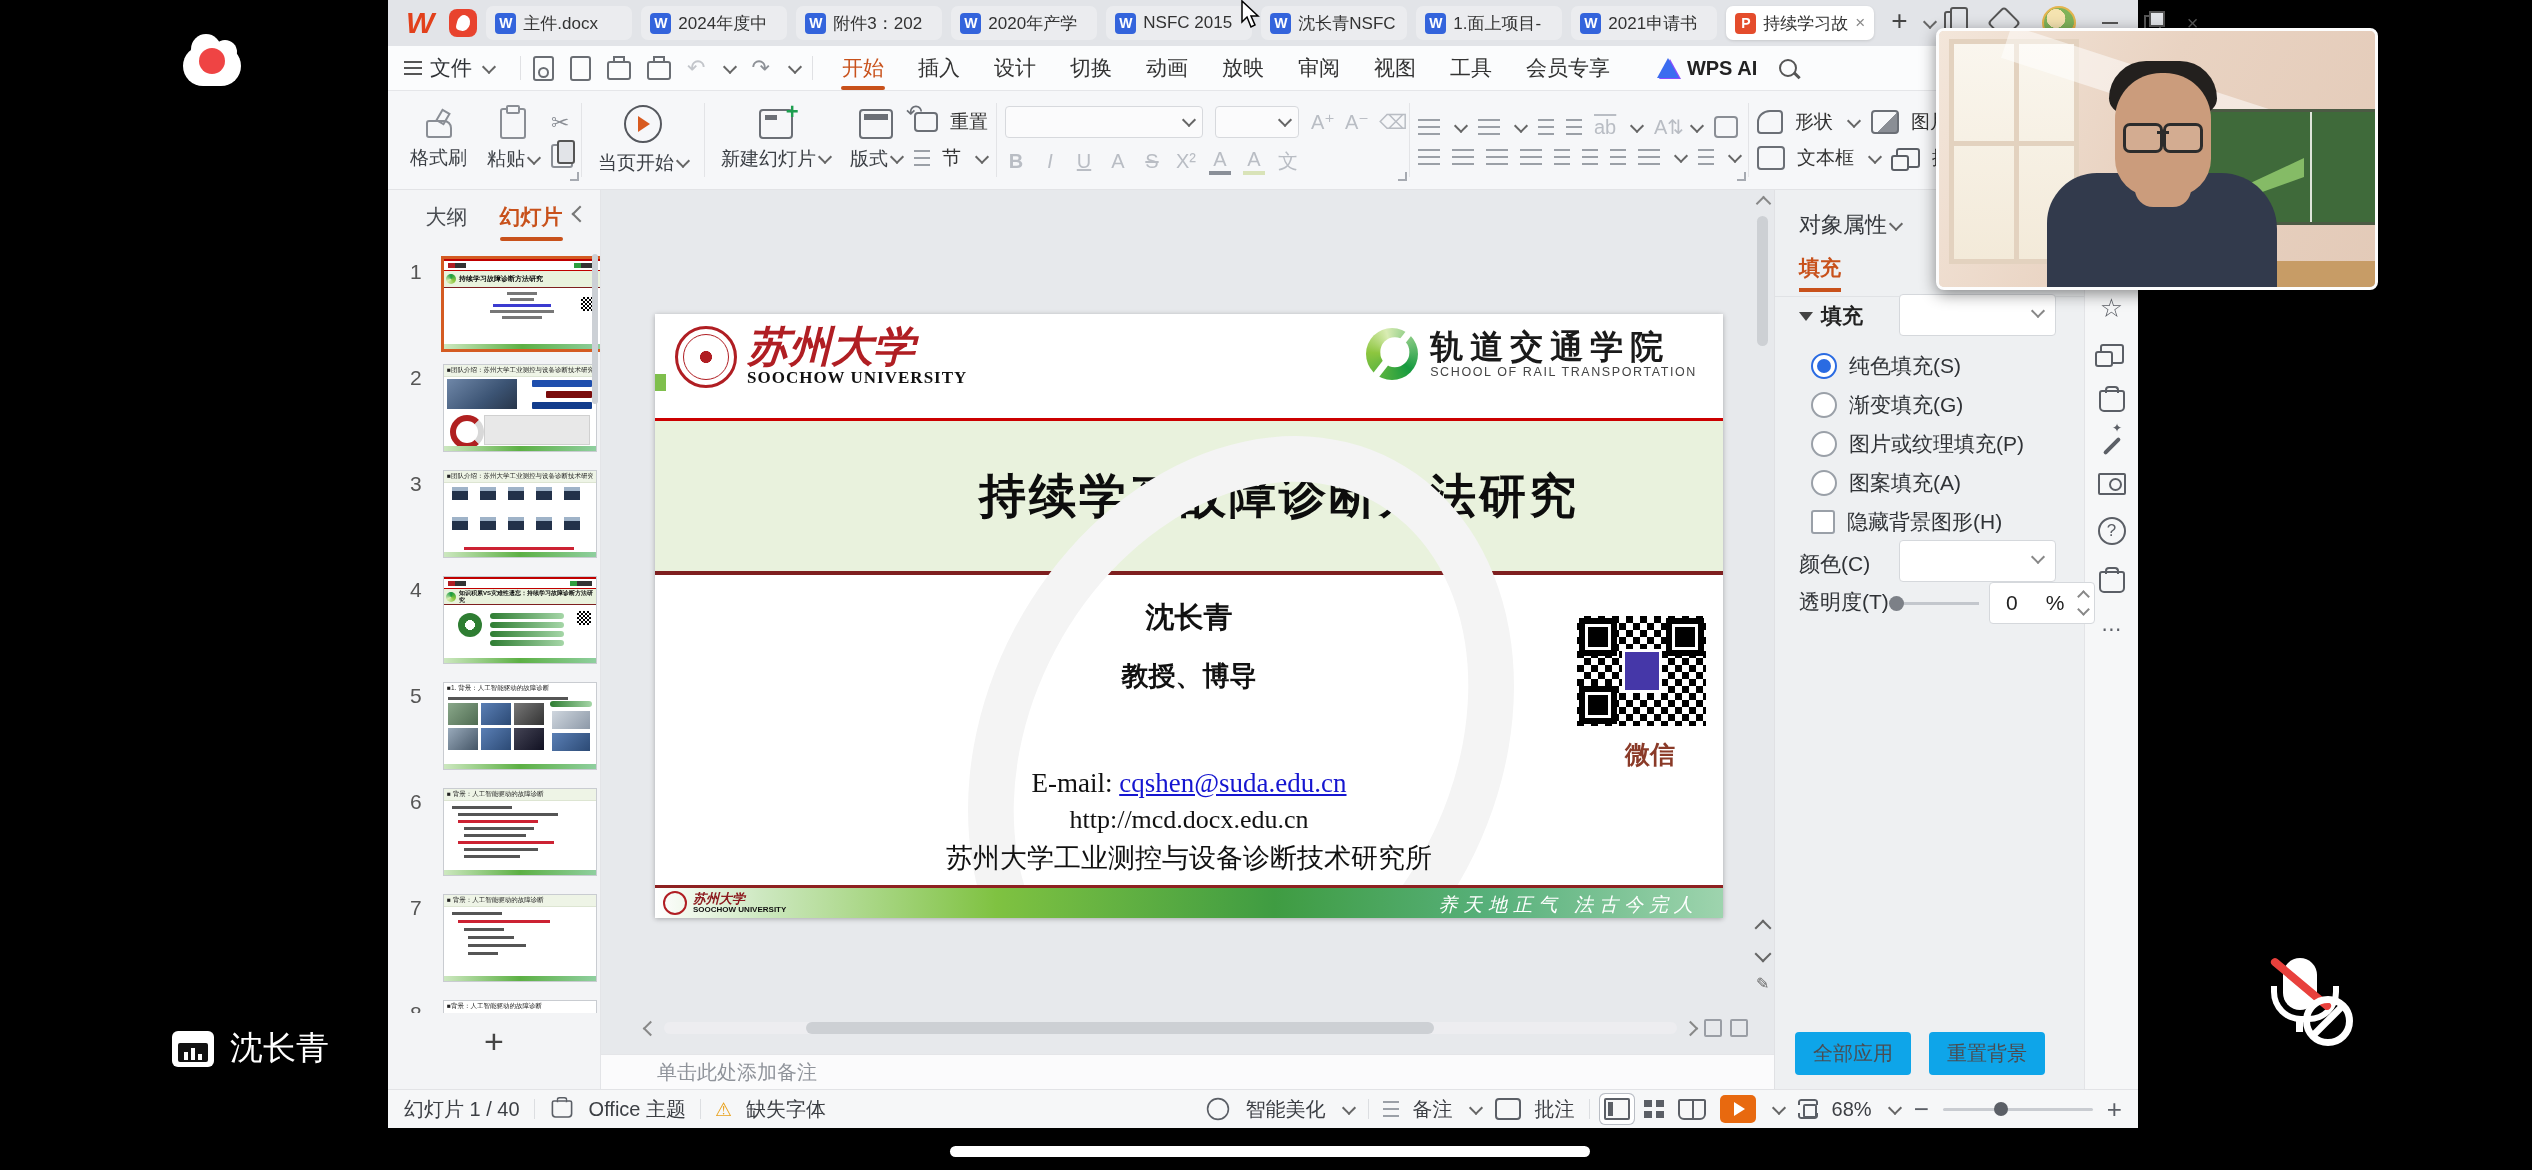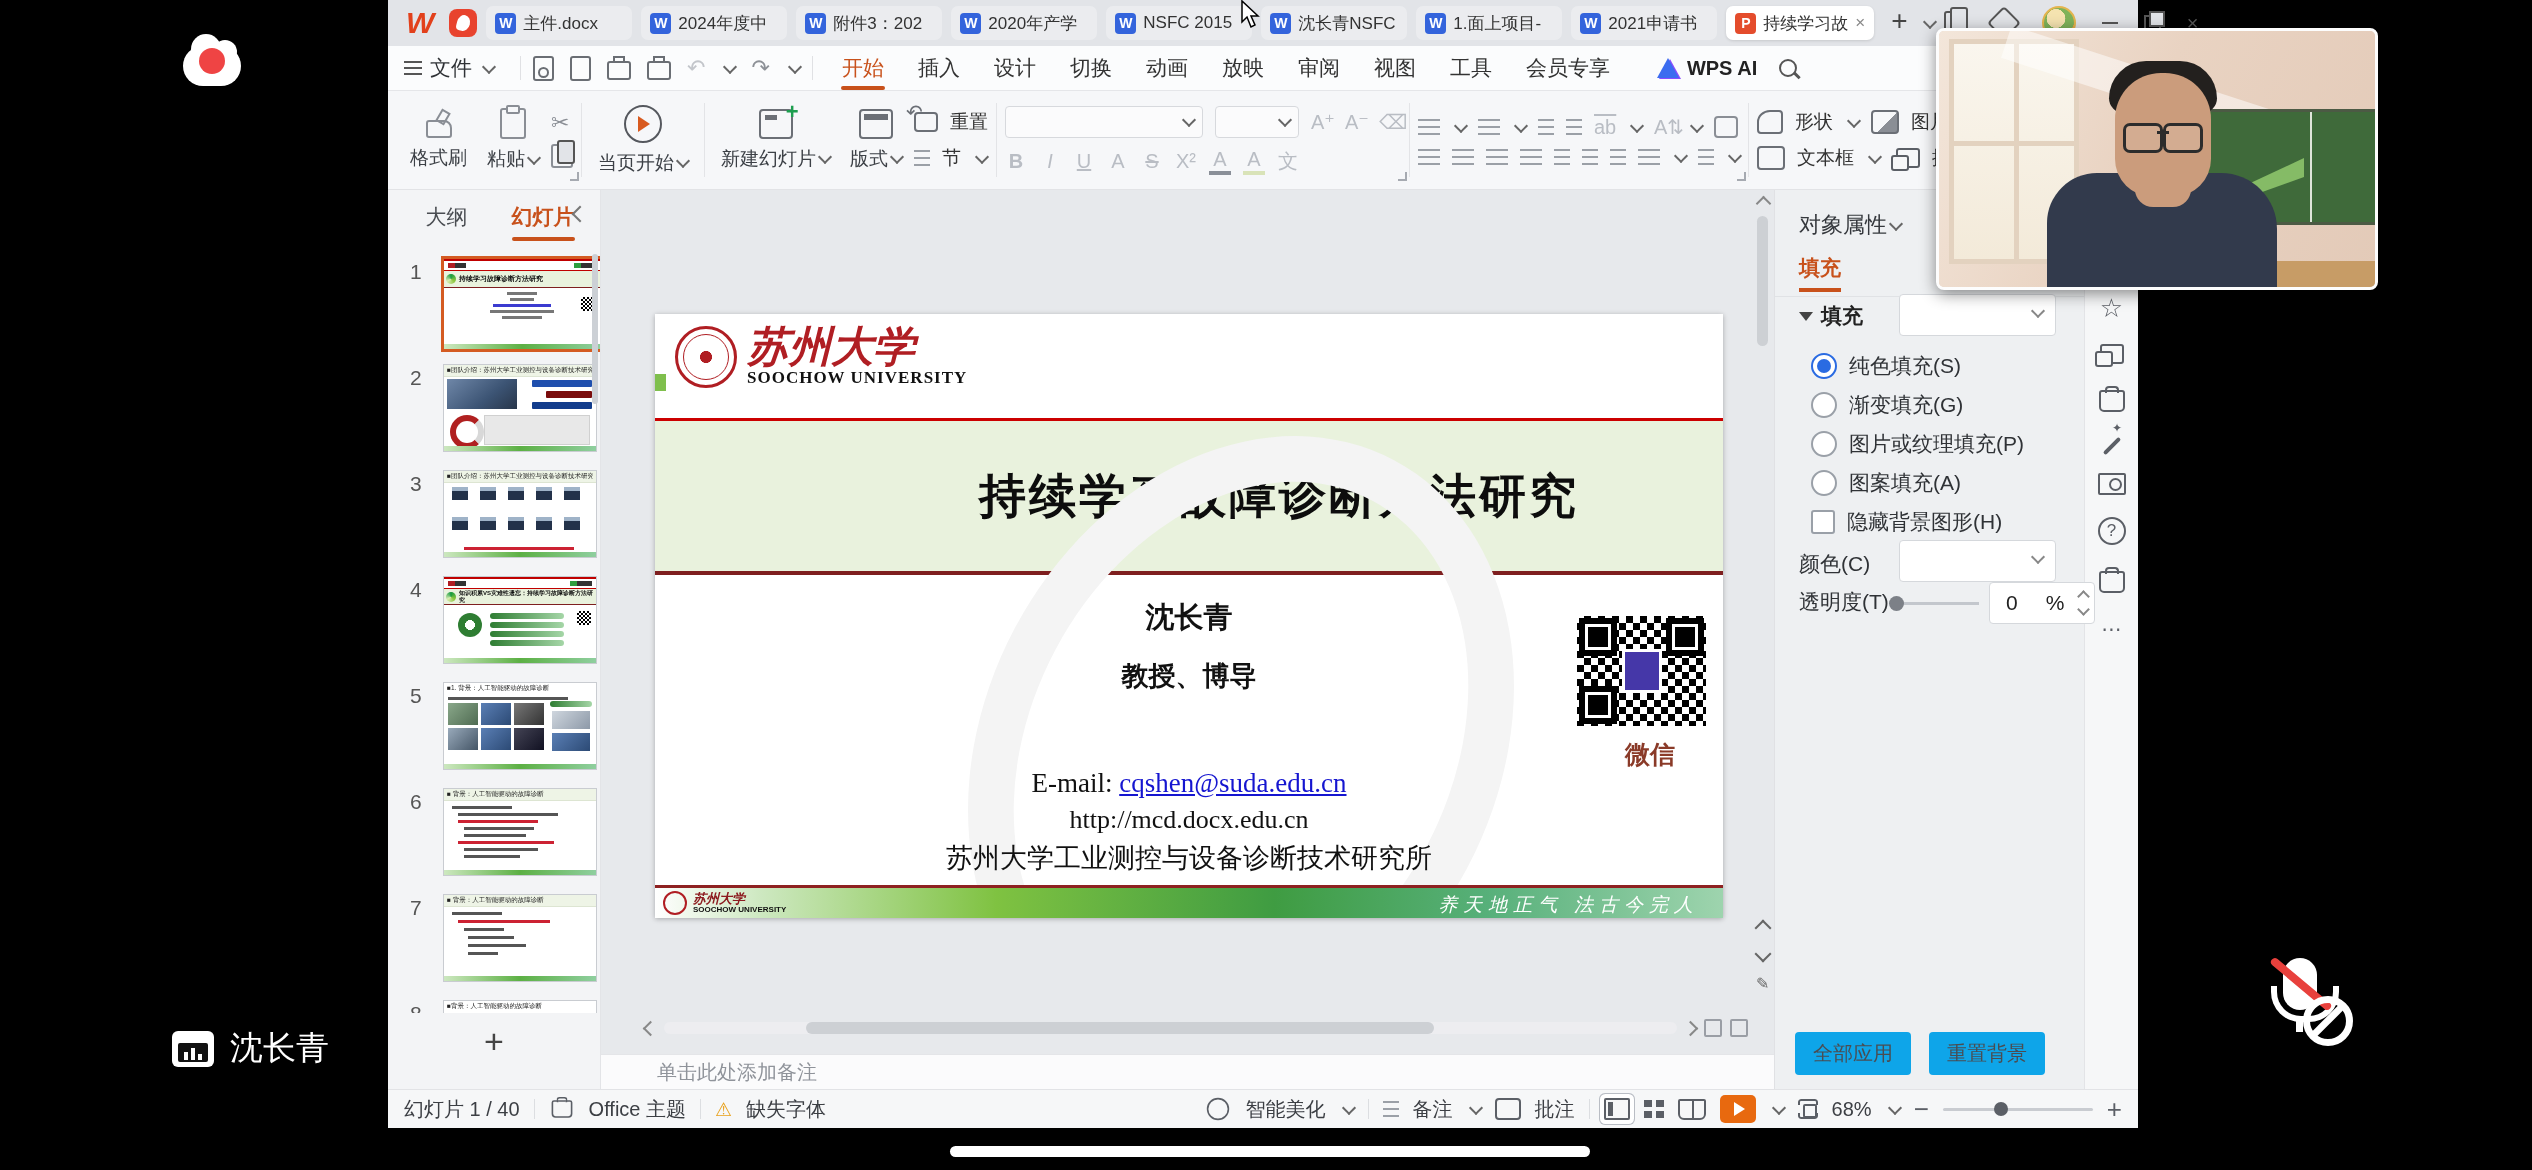--- a/index.html
+++ b/index.html
@@ -93,21 +93,21 @@
   .combo{height:30px;border:1px solid #d7d9dd;border-radius:4px;background:#fbfbfc;display:flex;align-items:center;justify-content:flex-end;padding:0 8px;}
   .fmt{font-size:20px;color:#b9bdc4;width:22px;text-align:center;}
   .fmt.b{font-weight:800;} .fmt.i{font-style:italic;} .fmt.u{text-decoration:underline;} .fmt.s{text-decoration:line-through;}
   .ilines{width:22px;height:16px;background:repeating-linear-gradient(#9ba0a7 0 2px,transparent 2px 7px);}
   .ilines.sm{width:16px;}
   
   .wbody{flex:1;display:flex;min-height:0;}
   
   .sidebar{width:212px;background:#f3f4f6;border-right:1px solid #e3e4e7;position:relative;flex:none;}
   .sb-head{display:flex;align-items:center;justify-content:center;gap:28px;height:54px;font-size:21px;color:#4a4d52;}
-  .sb-tab{position:relative;padding:4px 2px;margin-left:12px;}
+  .sb-tab{position:relative;padding:4px 2px;}
   .sb-tab.active{color:#c8511b;font-weight:700;}
   .sb-tab.active::after{content:"";position:absolute;left:2px;right:2px;bottom:-6px;height:4px;background:#c8511b;border-radius:2px;}
   .sb-collapse{position:absolute;right:14px;top:18px;width:10px;height:10px;border-left:2px solid #777;border-bottom:2px solid #777;transform:rotate(45deg);}
   .thumbs{position:absolute;top:60px;left:0;right:0;bottom:76px;overflow:hidden;}
   .titem{position:absolute;left:0;width:100%;height:92px;}
   .tnum{position:absolute;left:22px;top:2px;font-size:21px;color:#555;}
   .thumb{position:absolute;left:55px;top:0;width:152px;height:86px;background:#fff;border:1px solid #c9ccd1;overflow:hidden;}
   .thumb.sel{border:3px solid #d45b22;left:53px;top:-2px;width:156px;height:90px;}
   .sb-plus{position:absolute;left:50%;bottom:28px;transform:translateX(-50%);font-size:34px;color:#444;}
   .sb-scroll{position:absolute;right:2px;top:64px;width:6px;height:150px;background:#ccd0d5;border-radius:3px;}
@@ -698,20 +698,27 @@
       <div class="canvas">
         <div class="slide">
           <div class="s-head">
             <div class="s-univ">
               <span class="seal"></span>
               <div>
                 <div class="univ-cn">苏州大学</div>
                 <div class="univ-en">SOOCHOW UNIVERSITY</div>
               </div>
             </div>
+            <div class="s-college">
+              <span class="swirl"></span>
+              <div>
+                <div class="col-cn">轨道交通学院</div>
+                <div class="col-en">SCHOOL OF RAIL TRANSPORTATION</div>
+              </div>
+            </div>
             <span class="s-tab"></span>
           </div>
           <div class="s-band">
             <div class="band-logo"><span class="swirl"></span></div>
             <div class="s-title">持续学习故障诊断方法研究</div>
           </div>
           <div class="s-bodytxt">
             <div class="watermark"></div>
             <div class="t-name">沈长青</div>
             <div class="t-role">教授、博导</div>

